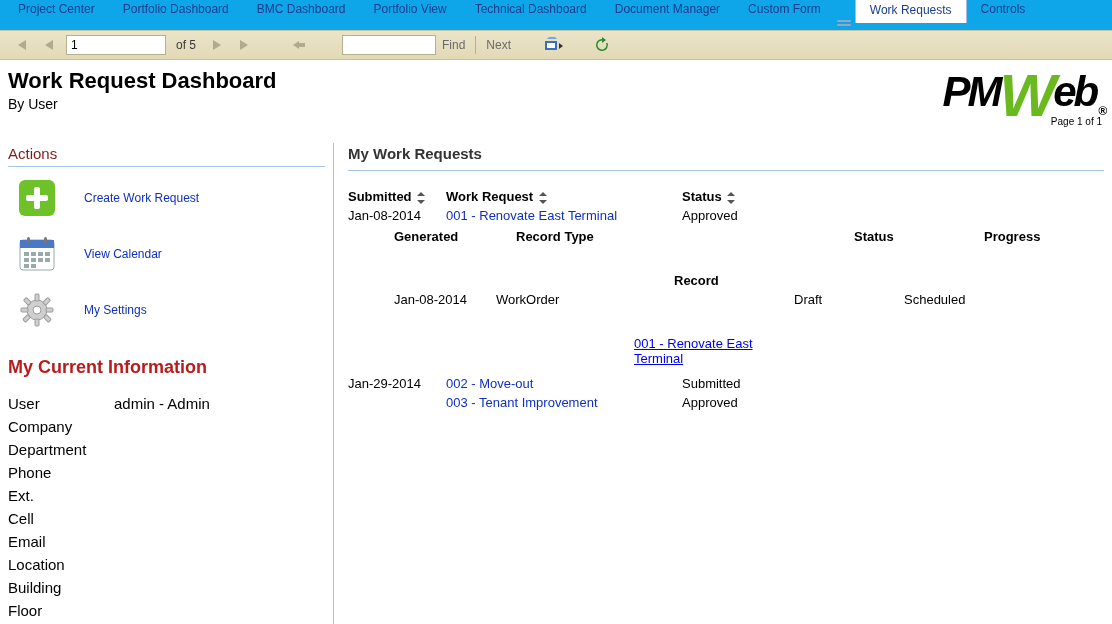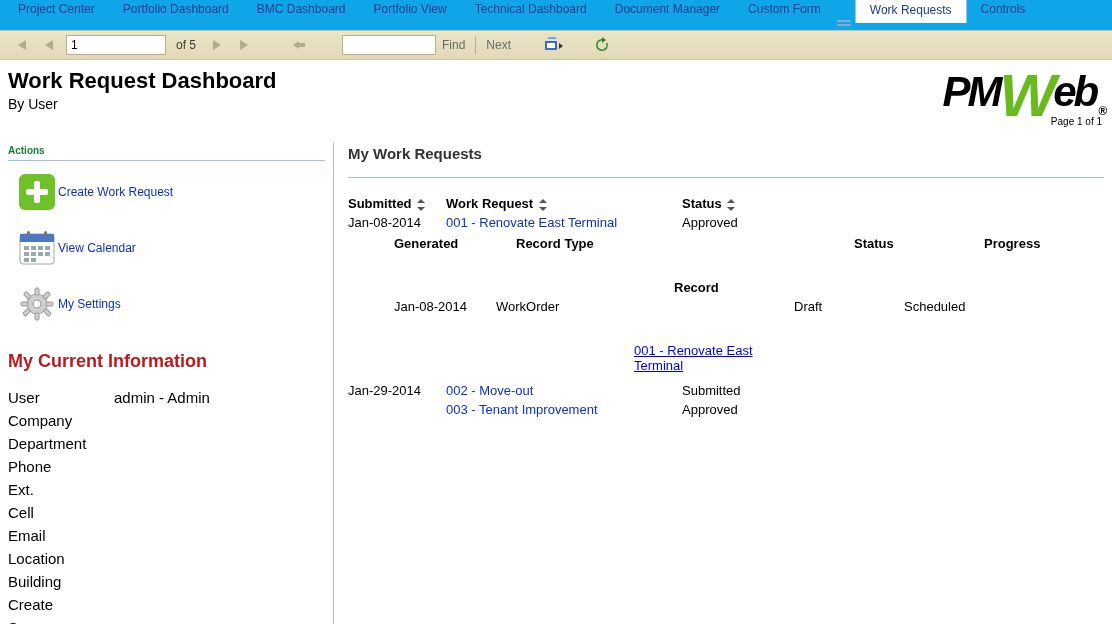--- a/index.html
+++ b/index.html
@@ -30,33 +30,33 @@
   .logo { position:relative; }
   .logo .brandtext { font-family: "Trebuchet MS", Verdana, sans-serif; font-weight:bold; letter-spacing:-3px; font-style:italic; display:flex; align-items:flex-end; gap:0; }
   .logo .reg { font-size:12px; vertical-align:top; position:relative; top:2px; left:2px;}
   .pageof { font-size:10px; color:#000; text-align:right; margin-top:0; }
 
   
   .cols { display:flex; margin-top:14px; padding:0 8px 20px 8px; }
   .colL { width:340px; border-right:1px solid #bcbcbc; padding-right:8px; }
   .colR { flex:1; padding-left:14px; }
 
-  .sectH { font-size:10px; font-weight:bold; color:#15803d; border-bottom:1px solid #a2c4dd; padding:2px 0 4px 0; margin-bottom:10px; }
+  .sectH { font-size:15px; font-weight:normal; color:#7f1d1d; border-bottom:1px solid #a2c4dd; padding:2px 0 4px 0; margin-bottom:10px; }
 
   .actions { display:flex; flex-direction:column; gap:14px; padding-left:8px; }
-  .action { display:flex; align-items:center; }
+  .action { display:flex; align-items:center; gap:26px; }
   .action a { color:#1030c0; font-size:12px; text-decoration:none; }
   .iconbox { width:42px; height:42px; display:flex; align-items:center; justify-content:center; }
 
   .infoH { font-size:18px; font-weight:bold; color:#b91c1c; margin-top:26px; }
   .infoTable { margin-top:14px; }
   .infoTable .row { display:flex; gap:30px; padding:3px 0; font-size:15px; }
   .infoTable .lab { width:76px; }
 
-  .reqH { font-size:15px; font-weight:bold; color:#333; border-bottom:1px solid #a2c4dd; padding:2px 0 15px 0; margin-bottom:16px; }
+  .reqH { font-size:15px; font-weight:bold; color:#333; border-bottom:1px solid #a2c4dd; padding:2px 0 8px 0; margin-bottom:16px; }
 
   .grid { font-size:13px; }
   .ghead { display:flex; font-weight:bold; padding:2px 0; }
   .c-sub { width:98px; }
   .c-wr  { width:236px; }
   .c-st  { width:240px; }
   .sortarrows { display:inline-block; vertical-align:middle; margin-left:2px; }
   .sortarrows svg { display:block; }
   .grow { display:flex; padding:2px 0; }
   .grow a { color:#1030c0; text-decoration:none; }
@@ -245,21 +245,21 @@
         </div>
         <div class="row">
           <div class="lab">Location</div>
           <div></div>
         </div>
         <div class="row">
           <div class="lab">Building</div>
           <div></div>
         </div>
         <div class="row">
-          <div class="lab">Create</div>
+          <div class="lab">Floor</div>
           <div></div>
         </div>
         <div class="row">
           <div class="lab">Space</div>
           <div></div>
         </div>
       </div>
   </div>
 
   <div class="colR">

